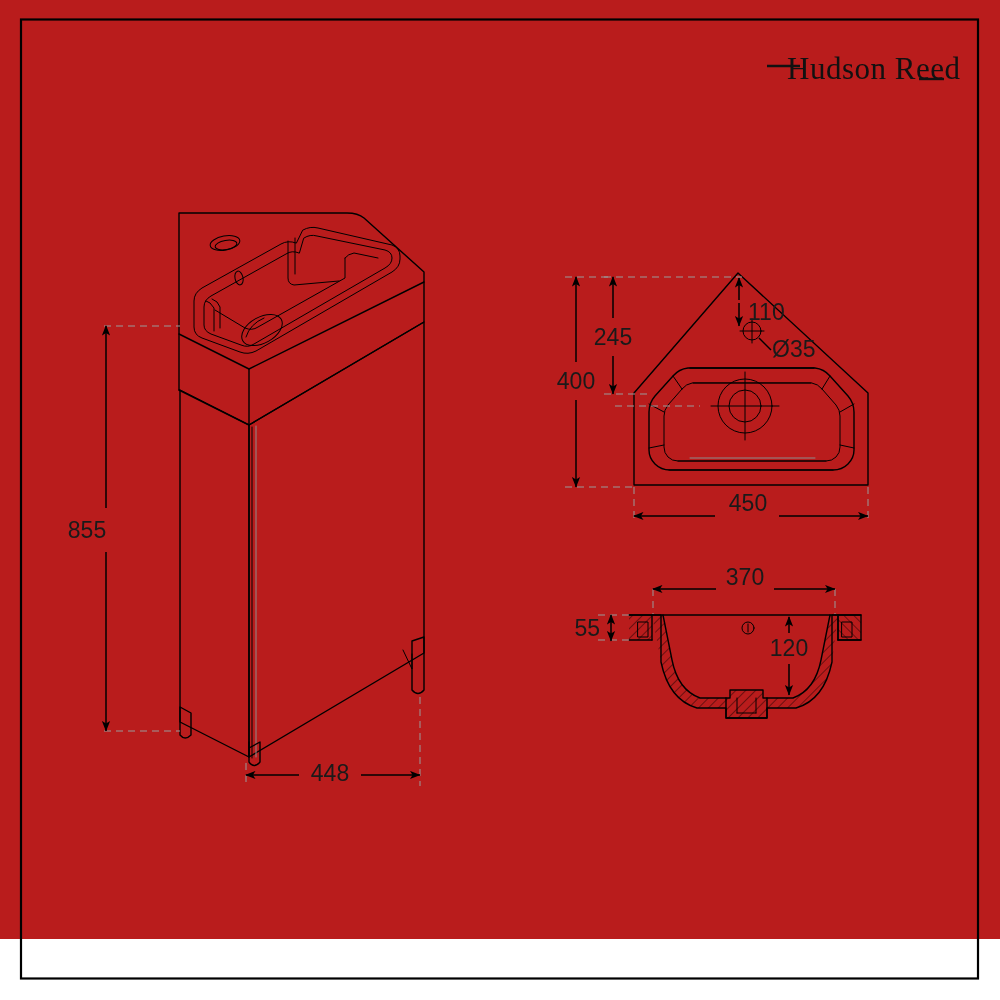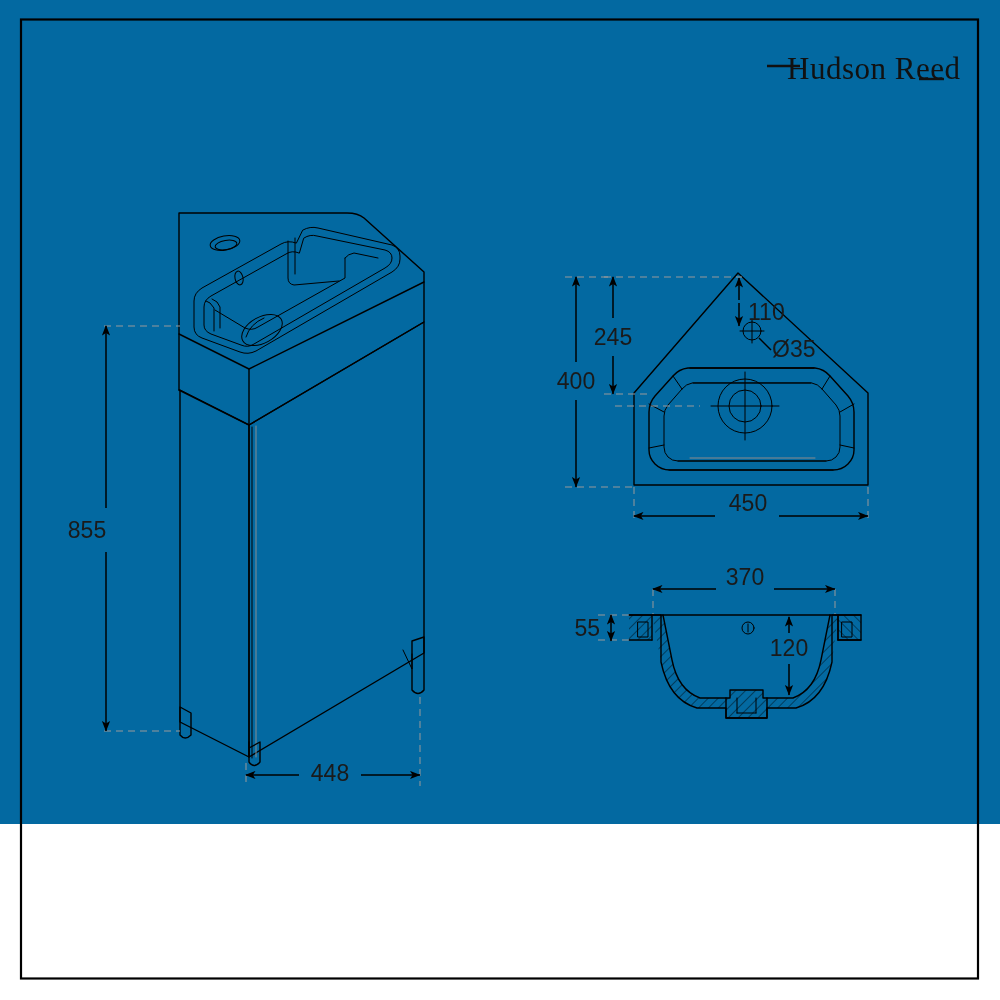--- a/index.html
+++ b/index.html
@@ -11,22 +11,22 @@
   body {
     width: 1000px;
     height: 1000px;
     font-family: "Liberation Sans", sans-serif;
     overflow: hidden;
     position: relative;
   }
   #sheet {
     position: relative;
     width: 1000px;
-    height: 824px;
-    background: #0369a1;
+    height: 939px;
+    background: #b91c1c;
   }
   #drawing-svg {
     position: absolute;
     top: 0;
     left: 0;
     width: 1000px;
     height: 1000px;
   }
   .dim-text {
     font-family: "Liberation Sans", sans-serif;

